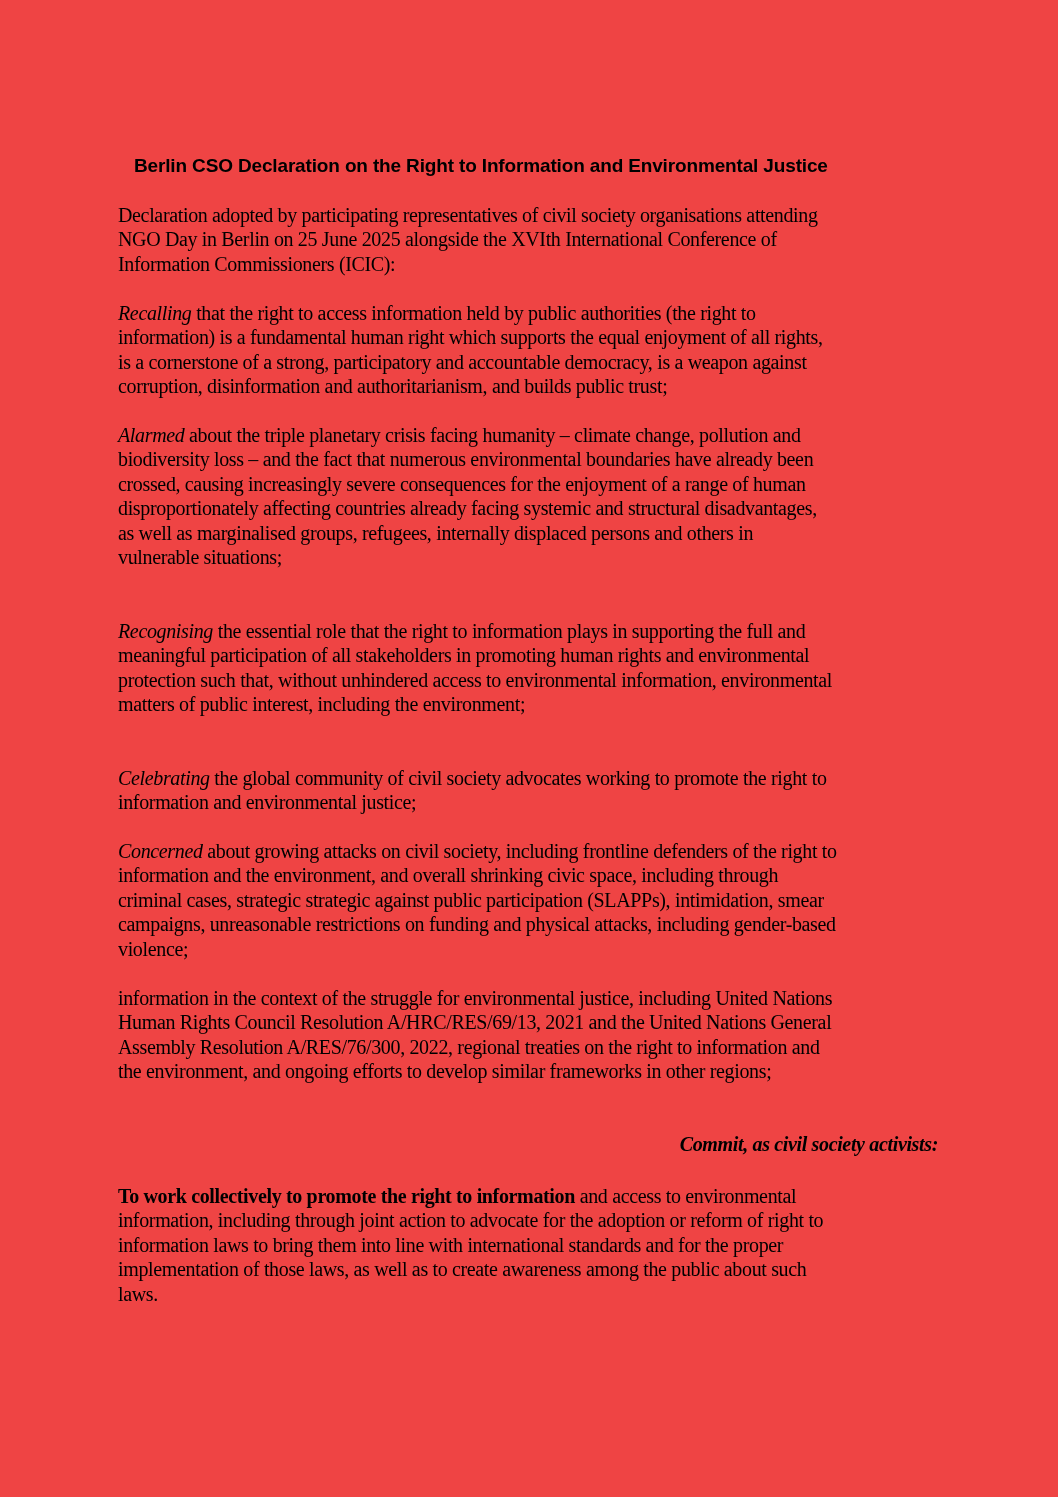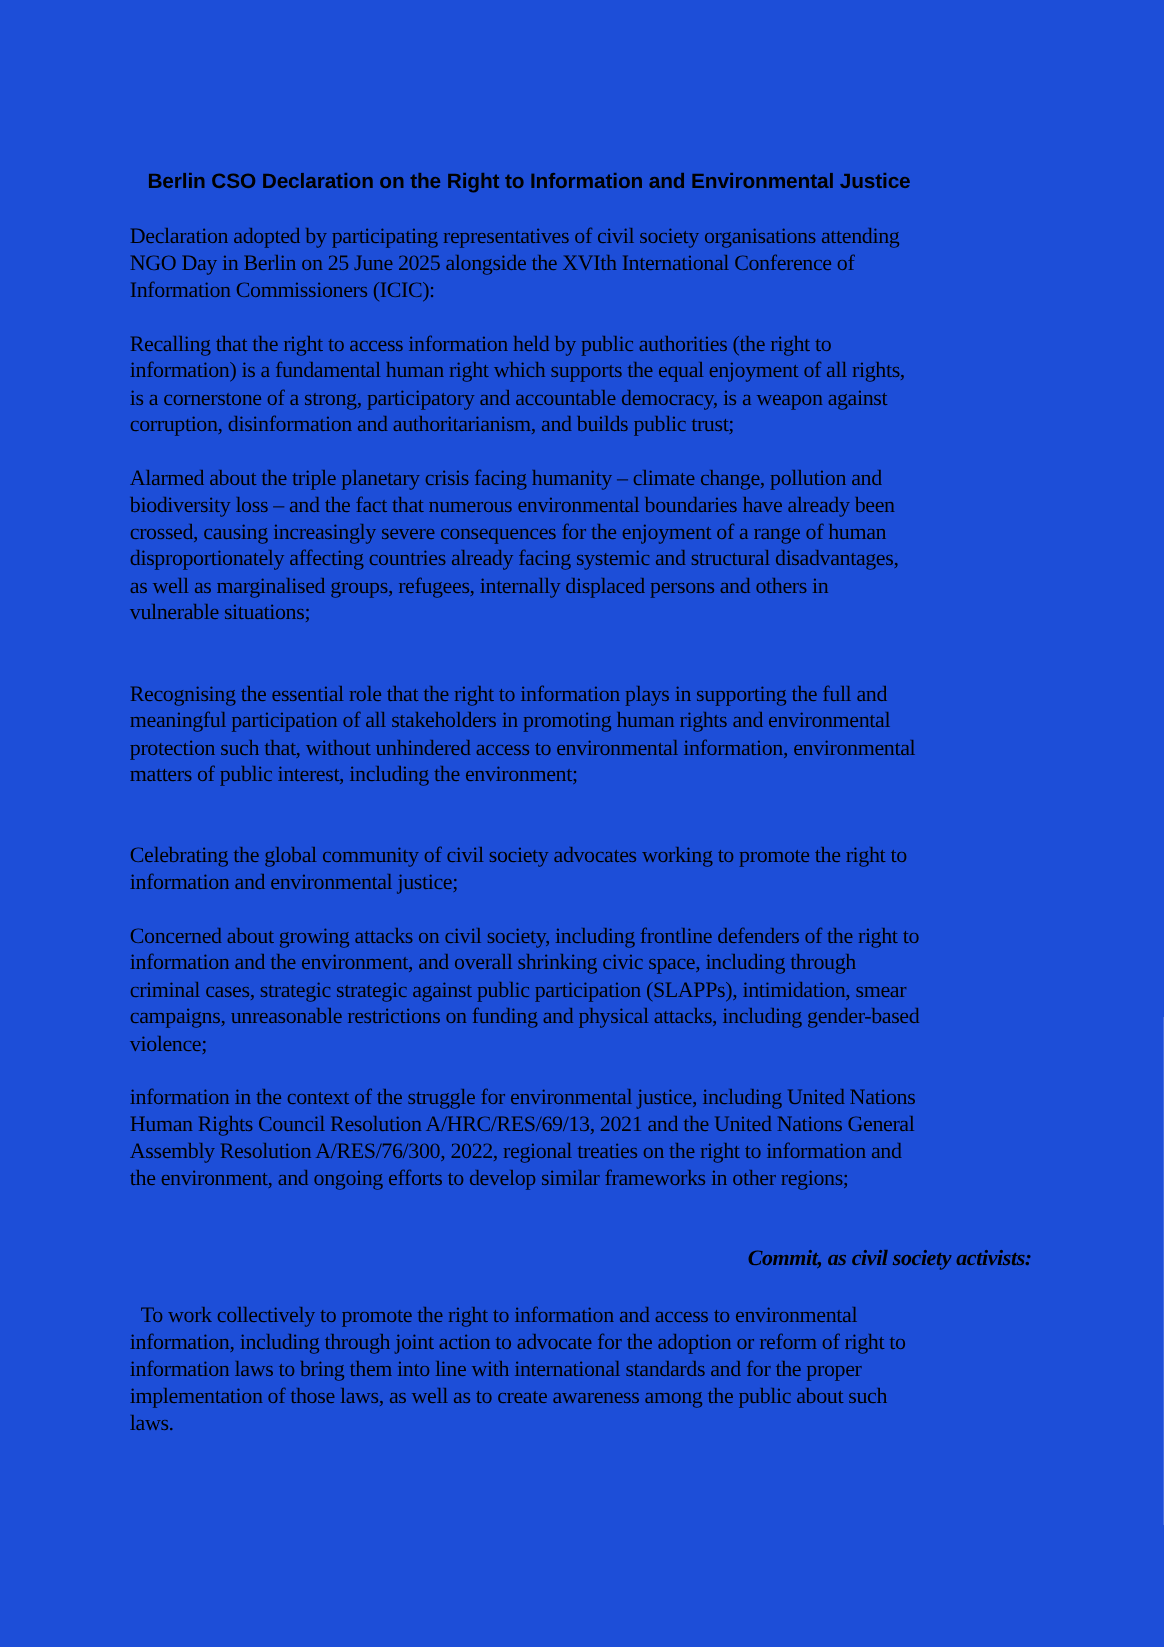--- a/index.html
+++ b/index.html
@@ -1,30 +1,30 @@
 <!DOCTYPE html>
 <html><head>
 <meta charset="utf-8">
 <style>
   html, body { margin: 0; padding: 0; background: #ffffff; }
   body { width: 1058px; height: 1497px; position: relative; overflow: hidden; }
-  .page { position: absolute; left: 0; top: 0; width: 1058px; height: 1497px; background: #1d4ed8; }
+  .page { position: absolute; left: 0; top: 0; width: 1058px; height: 1497px; background: #ef4444; }
   .title {
     position: absolute; left: 134px; top: 155px;
     font-family: "Liberation Sans", sans-serif; font-weight: bold;
     font-size: 19px; color: #000; white-space: nowrap; letter-spacing: -0.15px;
   }
   .para {
     position: absolute; left: 118px; width: 820px;
     font-family: "Liberation Serif", serif; font-size: 20px; color: #000;
     line-height: 24.4px;
   }
   .line { display: block; white-space: nowrap; letter-spacing: -0.35px; }
-  .it { }
-  .bd { font-weight: normal; margin-left: 10px; }
+  .it { font-style: italic; }
+  .bd { font-weight: bold; }
   .bi { font-style: italic; font-weight: bold; text-align: right; }
 </style>
 </head>
 <body>
 
 <div class="page">
 
   <div class="title">Berlin CSO Declaration on the Right to Information and Environmental Justice</div>
 
   <div class="para" style="top:203px">

